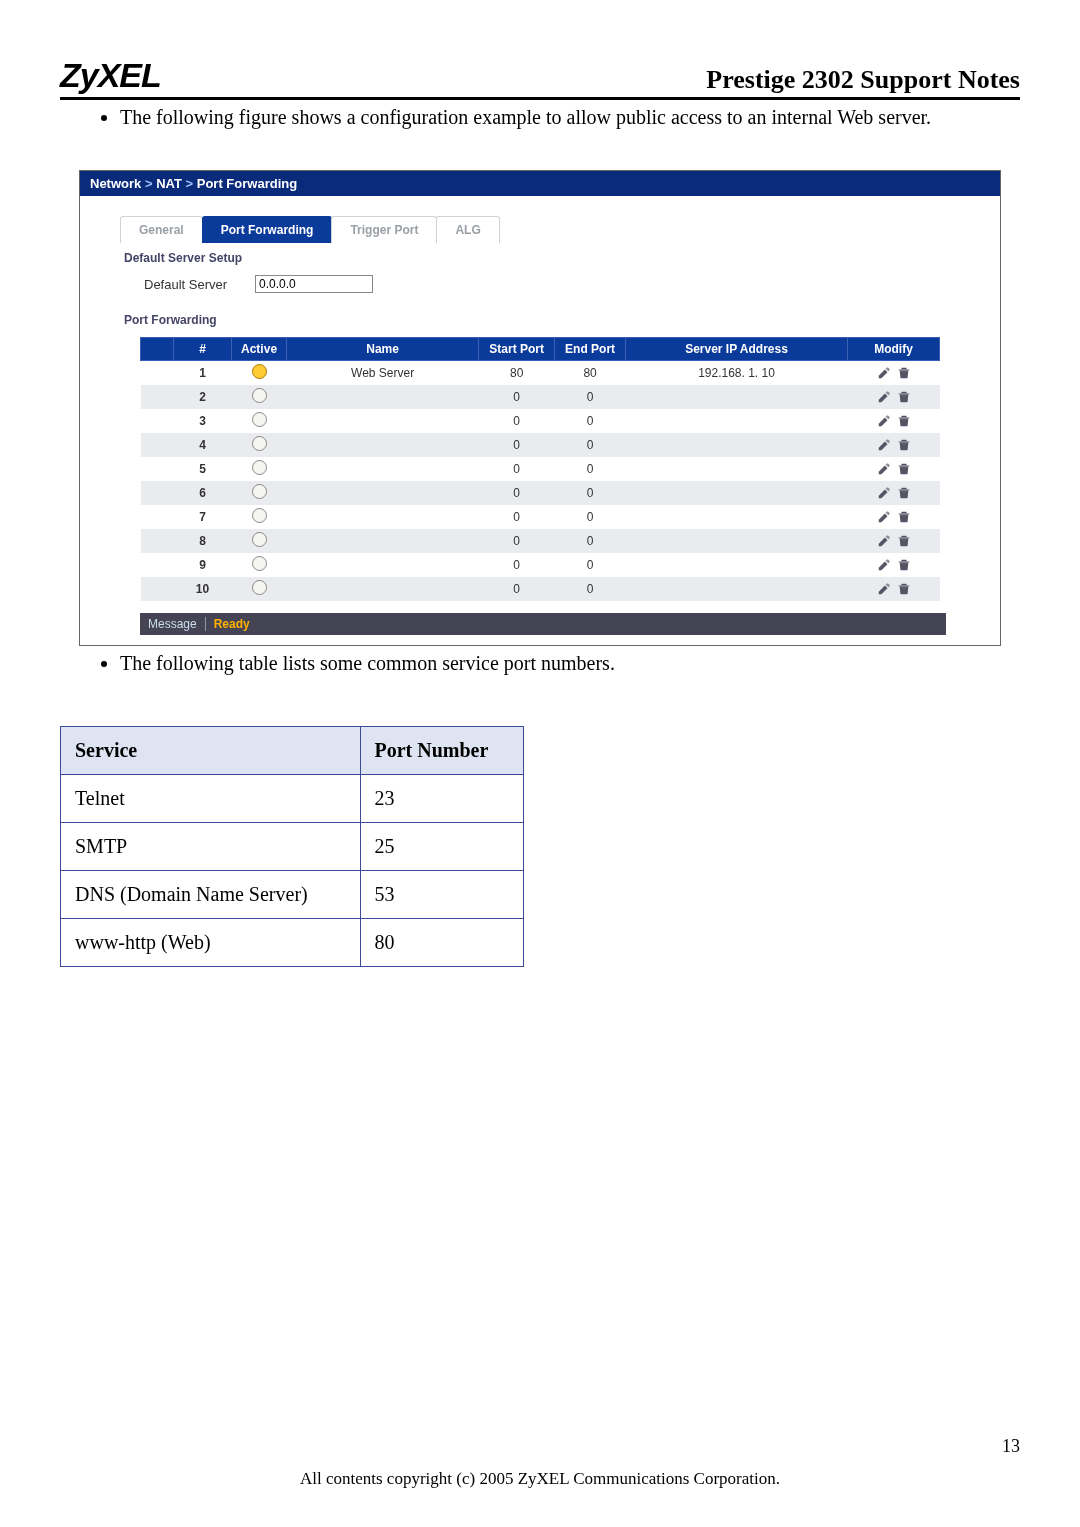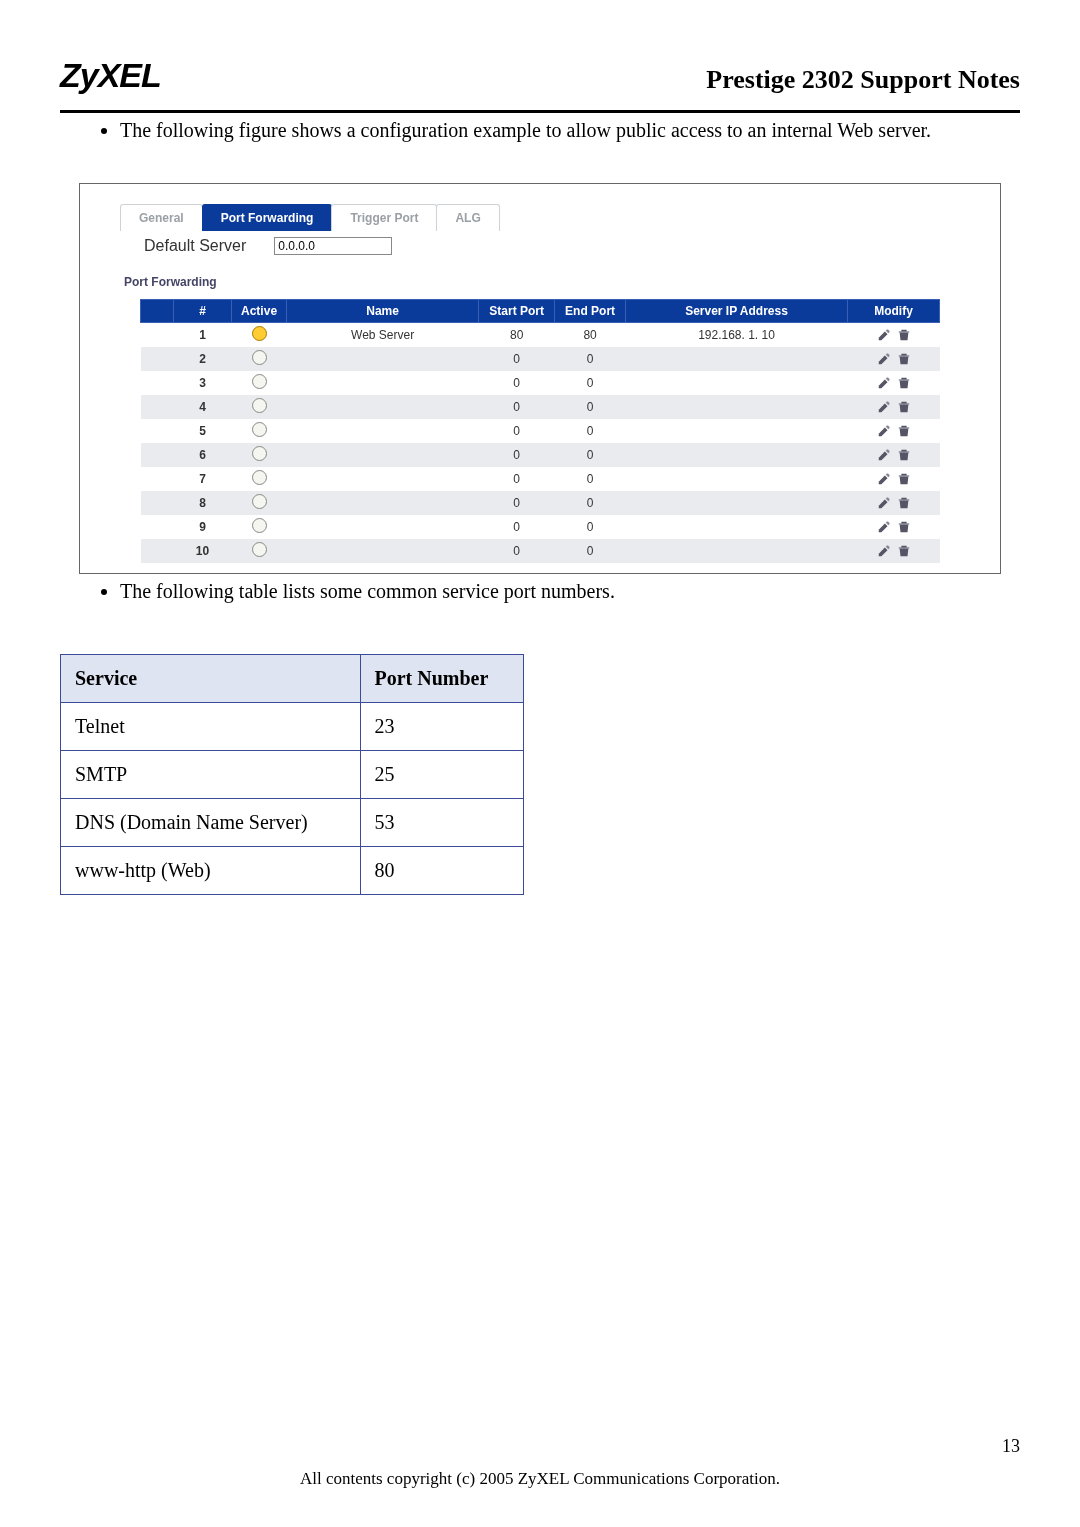--- a/index.html
+++ b/index.html
@@ -12,21 +12,21 @@
     box-sizing:border-box;
     padding:56px 60px 0 60px;
     position:relative;
   }
   
   .hdr {
     display:flex;
     justify-content:space-between;
     align-items:flex-end;
     border-bottom:3px solid #000;
-    padding-bottom:15px;
+    padding-bottom:2px;
   }
   .logo {
     font-family:Arial,Helvetica,sans-serif;
     font-weight:900;
     font-style:italic;
     font-size:34px;
     letter-spacing:-1px;
   }
   .title {
     font-weight:bold;
@@ -70,21 +70,21 @@
     color:#9aa0a6; font-weight:bold; padding:6px 18px;
     border:1px solid #cfd3d6; border-bottom:none;
     background:#fff; border-radius:3px 3px 0 0; margin-right:-1px;
     font-size:12px;
   }
   .tab.active {
     background:#0a3a9a; color:#fff; border-color:#0a3a9a;
   }
   .sect-title {color:#446; font-weight:bold; font-size:12px; margin:8px 0 10px 4px;}
   .field-row {display:flex; align-items:center; gap:28px; padding:0 0 12px 24px;}
-  .field-row label{font-size:16px; color:#333;}
+  .field-row label{font-size:13px; color:#333;}
   .field-row input{
     width:110px; font-size:12px; padding:1px 3px; border:1px solid #888;
   }
   table.pf {
     width:800px; border-collapse:collapse; font-size:12px;
     margin-left:20px;
   }
   table.pf th {
     background:#0a3a9a; color:#fff; font-weight:bold;
     padding:4px 6px; font-size:12px; border:1px solid #395fb4;
@@ -147,28 +147,36 @@
 <div class="hdr">
   <span class="logo">ZyXEL</span>
   <span class="title">Prestige 2302 Support Notes</span>
 </div>
 
 <ul class="bul para">
   <li>The following figure shows a configuration example to allow public access to an internal Web server.</li>
 </ul>
 
 <div class="ui-shot">
+  <div class="ui-bar">
+    <span>Network</span>
+    <span class="sep"> &gt; </span>
+    <span>NAT</span>
+    <span class="sep"> &gt; </span>
+    <span>Port Forwarding</span>
+  </div>
   <div class="ui-body">
     <div class="tabs" id="tabs">
         <div class="tab">General</div>
         <div class="tab active">Port Forwarding</div>
         <div class="tab">Trigger Port</div>
         <div class="tab">ALG</div>
       </div>
 
+    <div class="sect-title">Default Server Setup</div>
     <div class="field-row">
       <label>Default Server</label>
       <input type="text" value="0.0.0.0" style="">
     </div>
 
     <div class="sect-title">Port Forwarding</div>
 
     <table class="pf">
       <thead>
         <tr>
@@ -349,20 +357,24 @@
                   <path fill="#889" d="M10 3l1-1c.5-.5 1.5-.5 2 0l1 1c.5.5.5 1.5 0 2l-1 1z"></path>
                 </svg></span><span class="ico-del"><svg viewBox="0 0 16 16">
                   <path fill="#556" d="M3 5h10l-1 9H4z"></path>
                   <rect fill="#556" x="5" y="2" width="6" height="2"></rect>
                   <rect fill="#556" x="2" y="4" width="12" height="1"></rect>
                 </svg></span></td>
           </tr>
         </tbody>
     </table>
 
+    <div class="msgbar">
+      <span class="lab">Message</span>
+      <span class="val">Ready</span>
+    </div>
   </div>
 </div>
 
 <ul class="bul para2">
   <li>The following table lists some common service port numbers.</li>
 </ul>
 
 <table class="svc">
   <thead>
     <tr>

